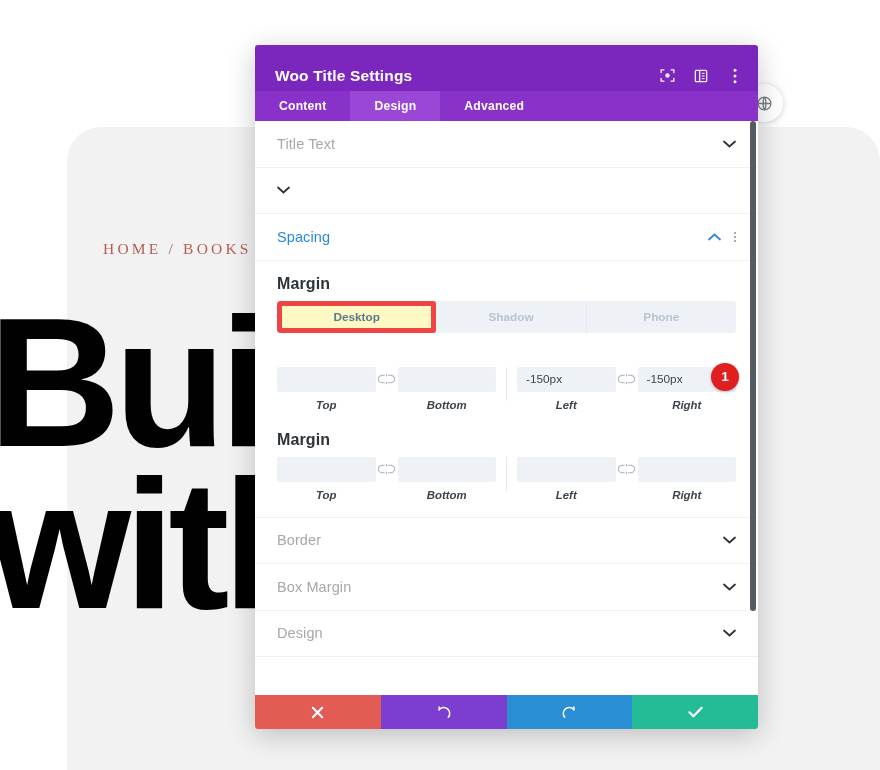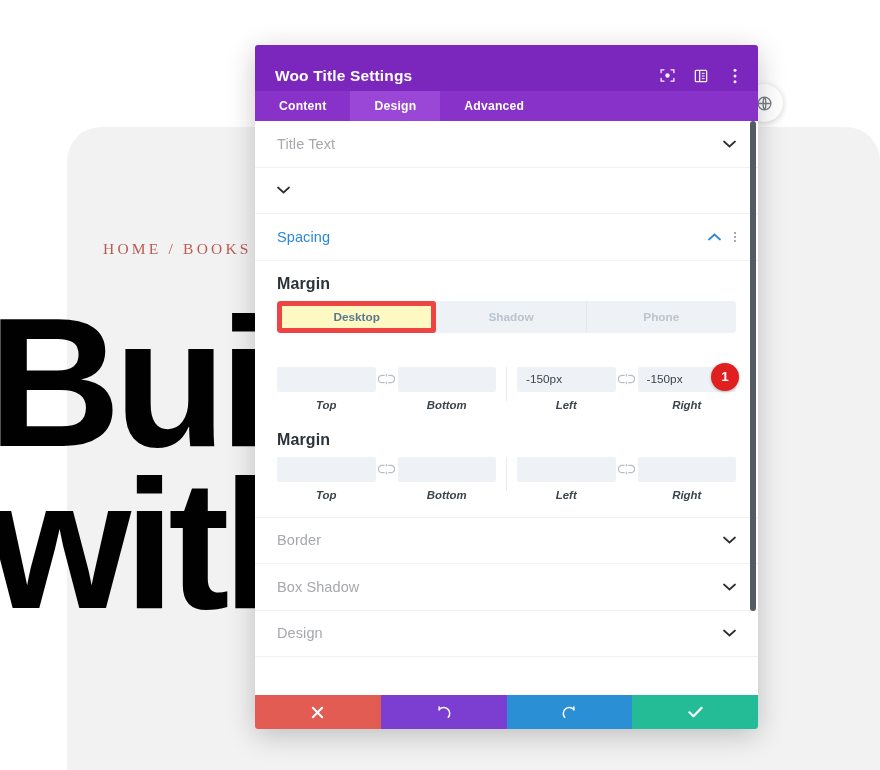--- a/index.html
+++ b/index.html
@@ -418,21 +418,21 @@
       <div class="sec-row">
         <div class="sec-label">Border</div>
         <div class="sec-chev">
           <svg width="13" height="8" viewBox="0 0 13 8" fill="none" stroke="#2b2f33" stroke-width="1.7" stroke-linecap="round">
               <path d="M1 1.5l5.5 5 5.5-5"></path>
             </svg>
         </div>
       </div>
 
       <div class="sec-row">
-        <div class="sec-label">Box Shadow</div>
+        <div class="sec-label">Box Margin</div>
         <div class="sec-chev">
           <svg width="13" height="8" viewBox="0 0 13 8" fill="none" stroke="#2b2f33" stroke-width="1.7" stroke-linecap="round">
               <path d="M1 1.5l5.5 5 5.5-5"></path>
             </svg>
         </div>
       </div>
 
       <div class="sec-row">
         <div class="sec-label">Design</div>
         <div class="sec-chev">

